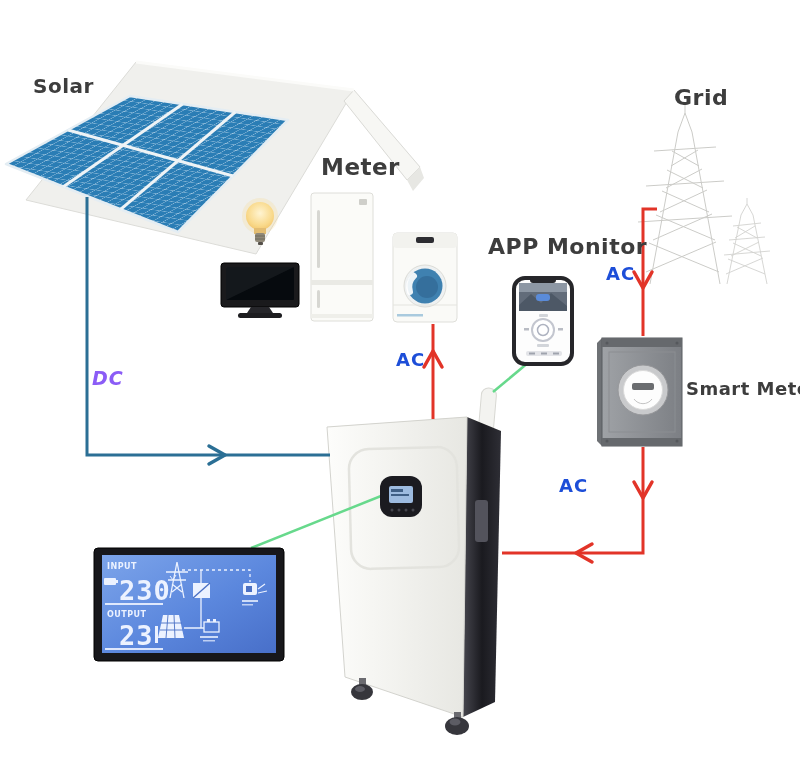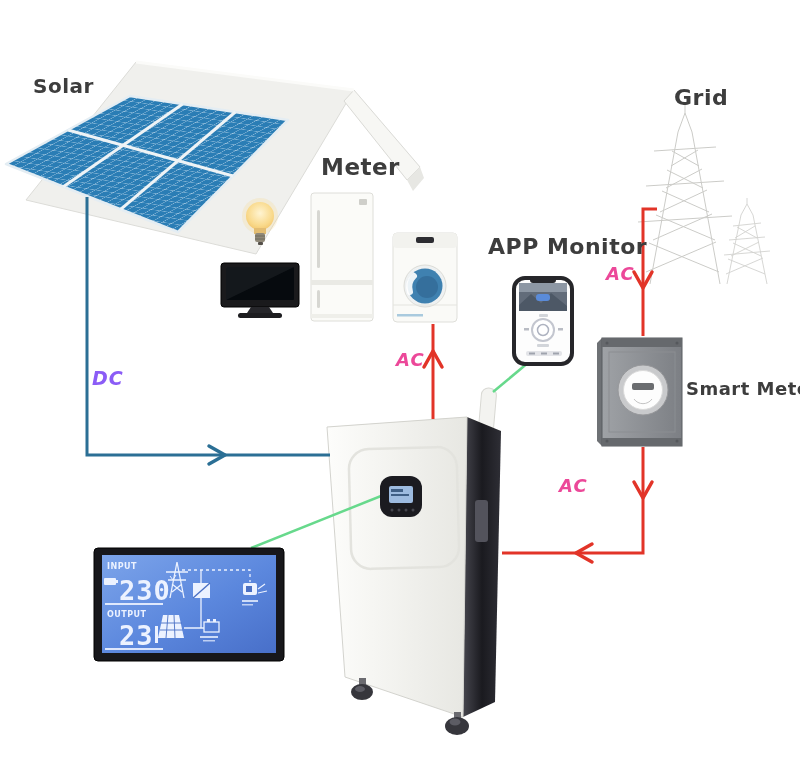--- a/index.html
+++ b/index.html
@@ -1,20 +1,20 @@
 <!DOCTYPE html>
 <html><head>
 <meta charset="utf-8">
 <style>
   html,body{margin:0;padding:0;background:#ffffff;}
   .stage{position:relative;width:800px;height:760px;background:#ffffff;overflow:hidden;
          font-family:"DejaVu Sans",sans-serif;}
   .scene{position:absolute;left:0;top:0;}
   .lbl{position:absolute;font-weight:700;color:#3d3d3d;letter-spacing:.5px;white-space:nowrap;}
-  .lbl.red{color:#ec4899;font-style:italic;letter-spacing:1px;}
+  .lbl.red{color:#1d4ed8;letter-spacing:1px;}
   .lbl.blue{color:#8b5cf6;font-style:italic;letter-spacing:1px;}
   .lbl-solar{left:33px;top:74px;font-size:20px;}
   .lbl-load{left:321px;top:154px;font-size:23px;}
   .lbl-grid{left:674px;top:85px;font-size:22px;}
   .lbl-app{left:488px;top:234px;font-size:22px;text-align:right;}
   .lbl-meter{left:686px;top:378px;font-size:18px;}
   .lbl-dc{left:92px;top:367px;font-size:19px;}
   .lbl-ac-load{left:396px;top:349px;font-size:18px;}
   .lbl-ac-grid{left:606px;top:263px;font-size:18px;}
   .lbl-ac-meter{left:559px;top:475px;font-size:18px;}

